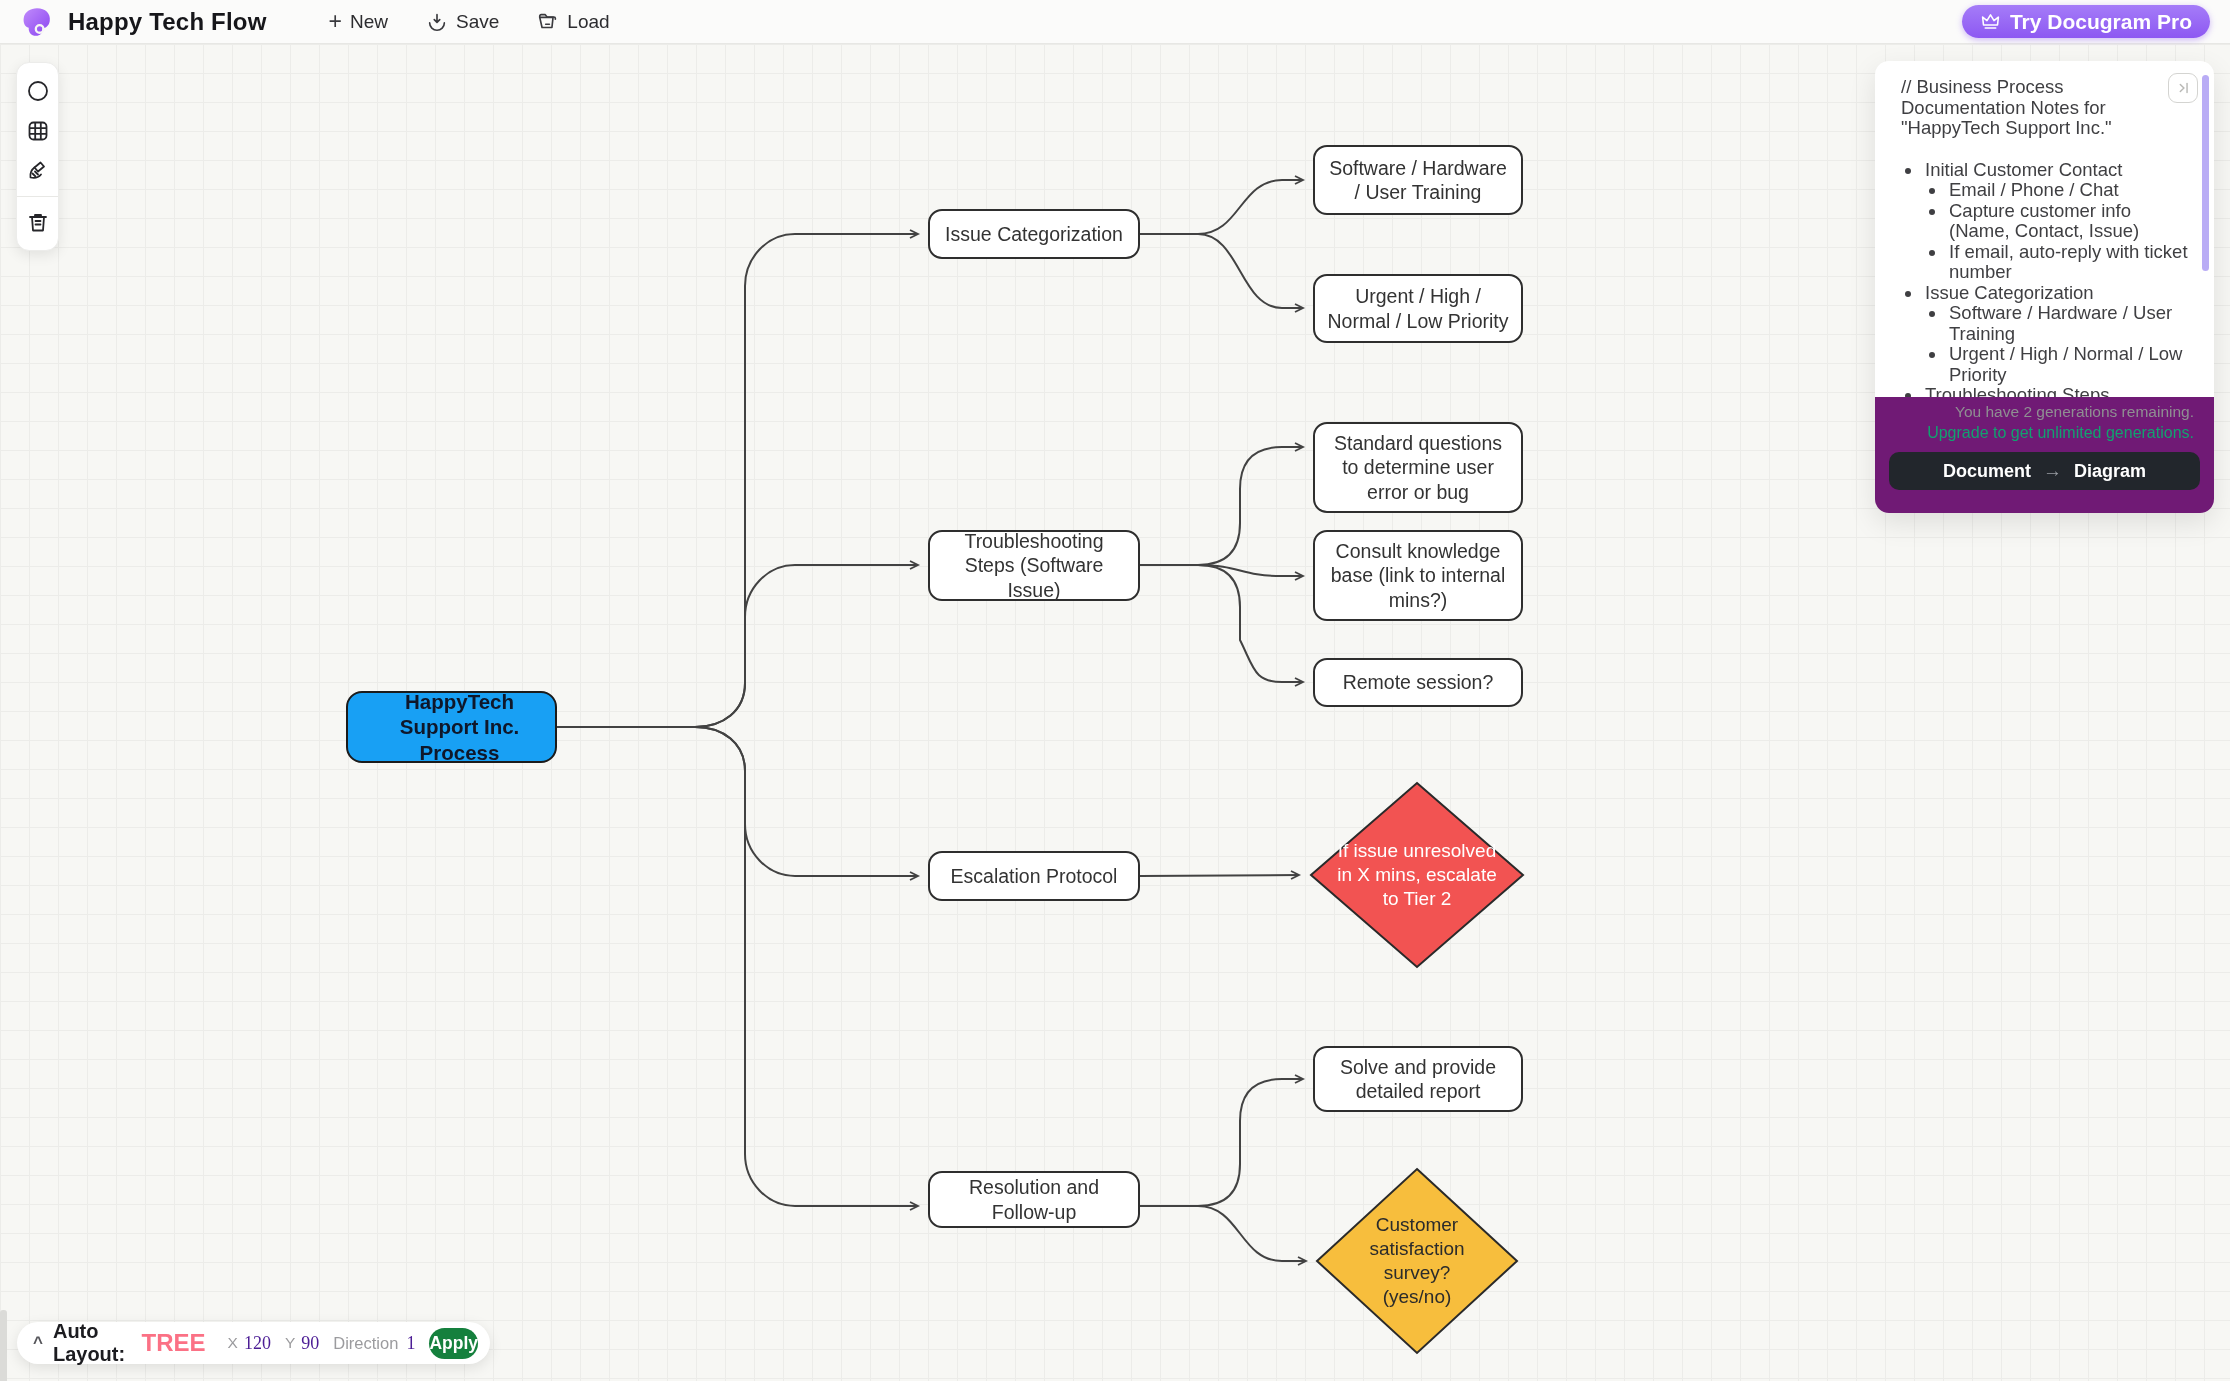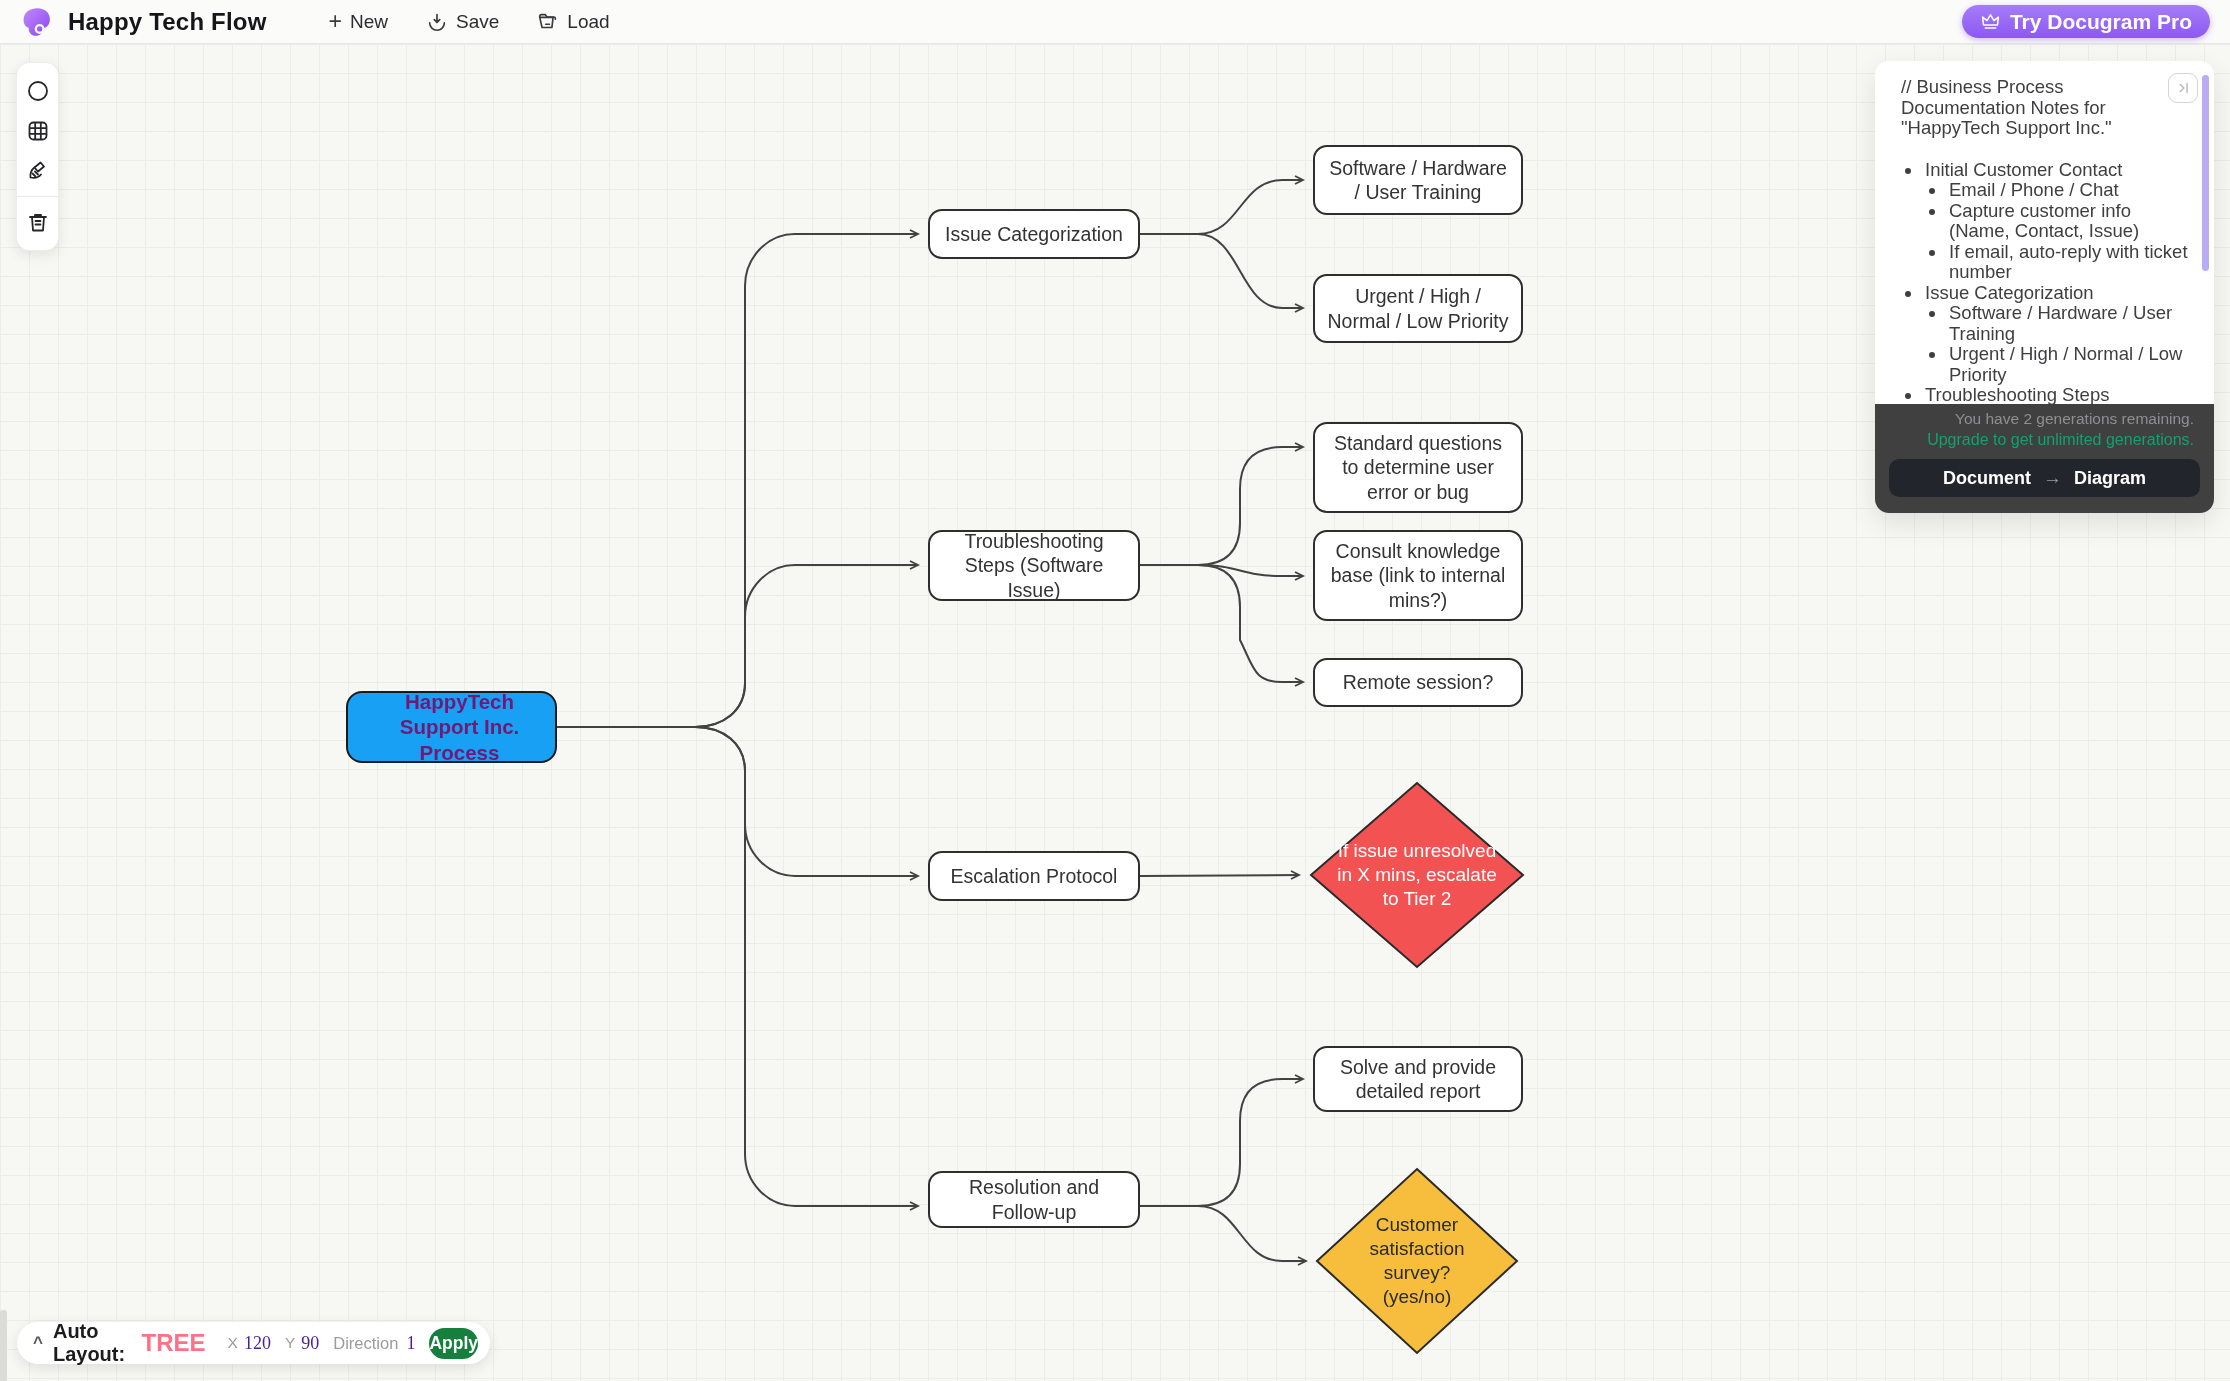--- a/index.html
+++ b/index.html
@@ -32,38 +32,38 @@
            border-radius:13px; box-shadow:0 4px 14px rgba(0,0,0,.09); padding:8px 0; display:flex;
            flex-direction:column; align-items:center; z-index:40; }
   .tool-btn { width:43px; height:40px; display:flex; align-items:center; justify-content:center;
               background:transparent; border:none; cursor:pointer; }
   .tools hr { width:100%; border:none; border-top:1px solid #E8E8E5; margin:5px 0; }
 
   
   .node { position:absolute; background:#fff; border:2px solid #2E2E2E; border-radius:14px;
           display:flex; align-items:center; justify-content:center; text-align:center;
           font-size:19.5px; line-height:1.24; color:#333; padding:6px 12px; z-index:10; cursor:grab; }
-  .node.root { background:#18A0F4; color:#701a75; font-weight:bold; font-size:20.5px; border-color:#1B1B1B;
+  .node.root { background:#18A0F4; color:#0f172a; font-weight:bold; font-size:20.5px; border-color:#1B1B1B;
                border-width:2.5px; border-radius:16px;padding-left:28px; }
   .diamond-label { position:absolute; display:flex; align-items:center; justify-content:center;
                    text-align:center; font-size:19px; line-height:1.26; z-index:11; cursor:grab; }
   .diamond-label.red { color:#fff; }
   .diamond-label.yellow { color:#2b2b2b; }
   .edges { position:absolute; left:0; top:0; z-index:5; }
 
   
   .panel { position:absolute; left:1875px; top:61px; width:339px; height:452px; background:#fff;
            border-radius:14px; box-shadow:0 10px 28px rgba(0,0,0,.10); z-index:45; }
   .notes { position:absolute; left:26px; right:26px; top:16px; bottom:102px; overflow:hidden;
            font-size:18.5px; line-height:20.5px; color:#3f3f42; }
   .notes-heading { margin-bottom:21px; }
   .notes ul { list-style:disc; padding-left:22px; }
   .notes ul ul { padding-left:24px; }
   .notes li { padding-left:2px; }
-  .panel-footer { position:absolute; left:0; right:0; bottom:0; padding:6px 14px 16px; background:#404040;
+  .panel-footer { position:absolute; left:0; right:0; bottom:0; padding:6px 14px 23px; background:#701a75;
                   border-radius:0 0 14px 14px; text-align:right; }
   .gen-remaining { font-size:15.5px; color:#8f8f92; padding-right:6px; }
   .upgrade-link { font-size:16px; color:#12A16F; padding-right:6px; margin-top:3px; cursor:pointer; }
   .convert-btn { margin-top:10px; width:100%; height:38px; border:none; border-radius:10px; background:#22262C;
                  color:#fff; font-size:18px; font-weight:bold; display:flex; align-items:center;
                  justify-content:center; gap:12px; cursor:pointer; font-family:inherit; }
   .convert-arrow { color:#9a9da3; font-weight:400; font-size:19px; }
   .collapse-btn { position:absolute; top:12px; right:16px; width:30px; height:30px; border:1.5px solid #D4D4D1;
                   border-radius:9px; background:#fff; display:flex; align-items:center; justify-content:center;
                   cursor:pointer; }

